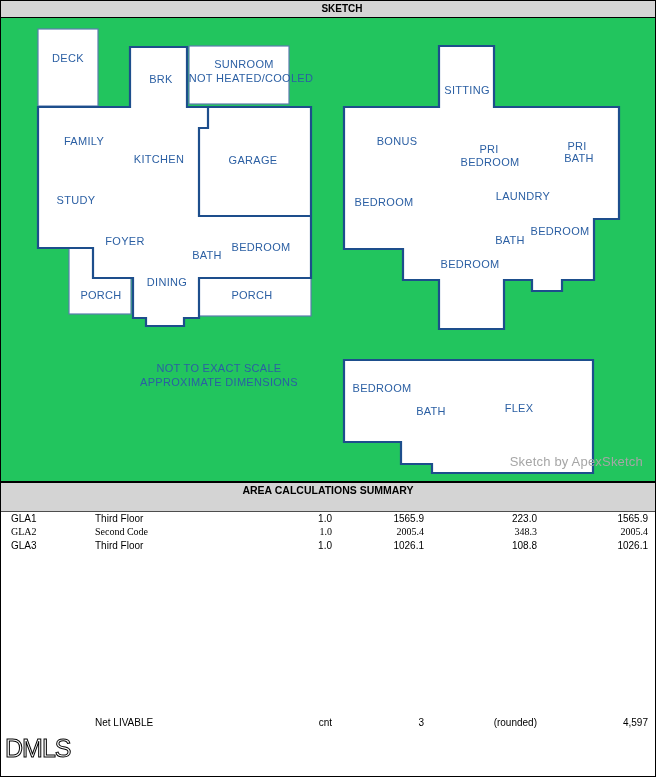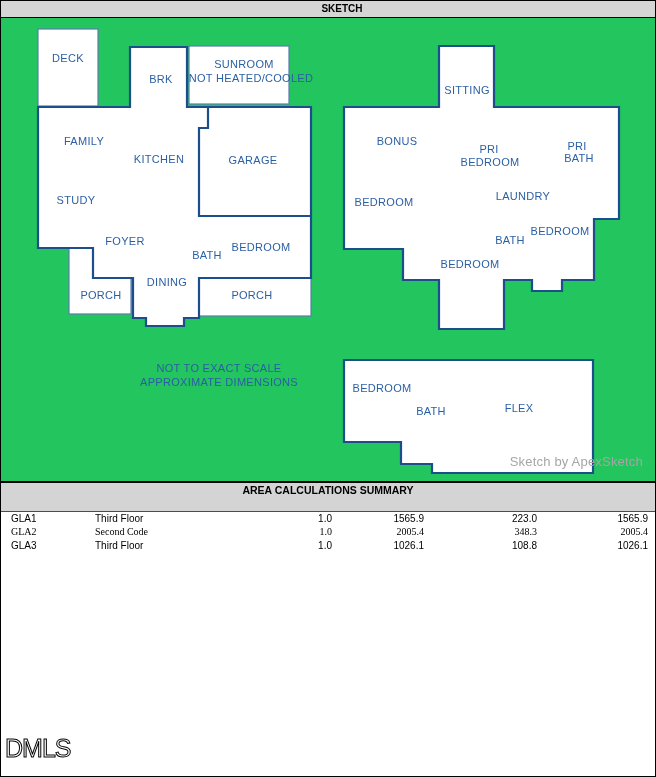--- a/index.html
+++ b/index.html
@@ -138,18 +138,25 @@
   </div>
   <div class="trow r2">
     <span class="c col-code">GLA3</span>
     <span class="c col-desc">Third Floor</span>
     <span class="c num col-factor">1.0</span>
     <span class="c num col-netsize">1026.1</span>
     <span class="c num col-perim">108.8</span>
     <span class="c num col-nettot">1026.1</span>
   </div>
 
+  <div class="trow totrow">
+    <span class="c col-desc">Net LIVABLE</span>
+    <span class="c num col-factor">cnt</span>
+    <span class="c num col-netsize">3</span>
+    <span class="c num col-perim">(rounded)</span>
+    <span class="c num col-nettot">4,597</span>
+  </div>
 
   <svg class="dmls" width="80" height="34">
     <text x="2" y="26">DMLS</text>
   </svg>
 
 </div>
 
 </body></html>

